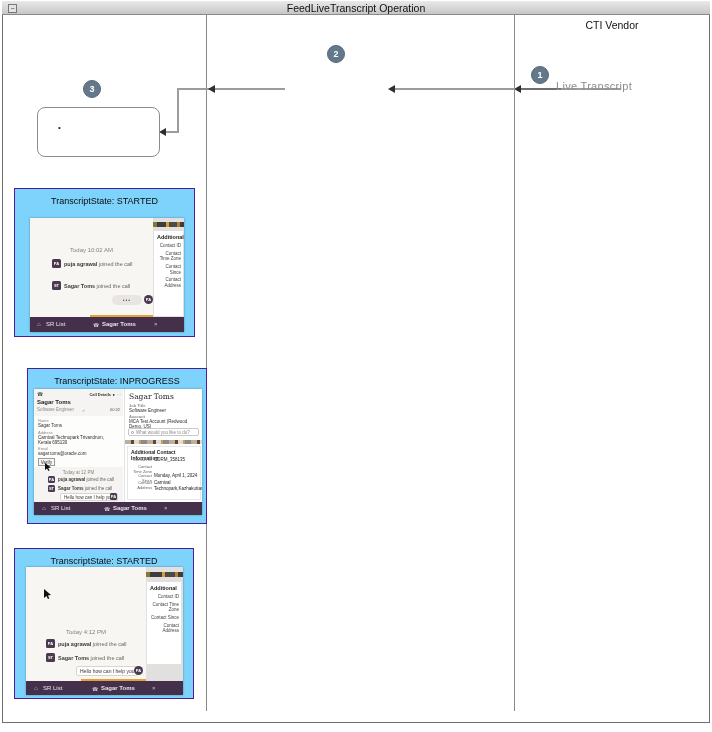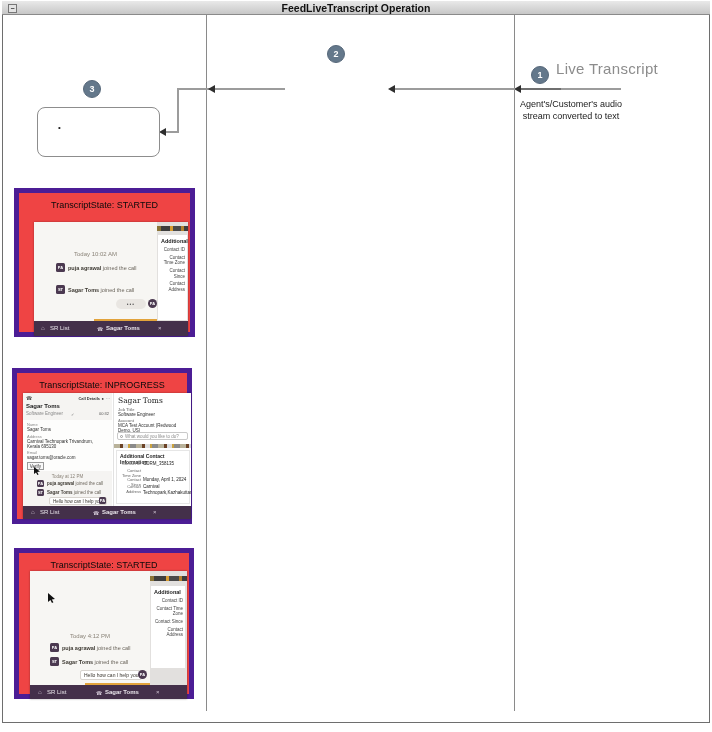--- a/index.html
+++ b/index.html
@@ -3,21 +3,21 @@
 <meta charset="utf-8">
 <style>
   * { margin:0; padding:0; box-sizing:border-box; }
   html,body { width:712px; height:732px; background:#fafafa; font-family:"Liberation Sans", sans-serif; }
   #stage { position:relative; width:712px; height:732px; background:#ffffff; overflow:hidden; }
 
   
   #pool { position:absolute; left:2px; top:1px; width:708px; height:722px; border:1px solid #6e6e6e; background:#fff; }
   #titlebar { position:absolute; left:2px; top:1px; width:708px; height:14px;
     background:linear-gradient(#e9e9e9,#c7c7c7); border-bottom:1px solid #8a8a8a;
-    text-align:center; font-size:10.5px; font-weight:bold; color:#111; line-height:14px; }
+    text-align:center; font-size:10.5px; font-weight:normal; color:#111; line-height:14px; }
   #collapse { position:absolute; left:6px; top:3px; width:9px; height:9px; background:#e3e3e3; border:1px solid #777;
     font-size:7px; line-height:7px; text-align:center; color:#333; }
   .vsep { position:absolute; top:15px; width:1px; height:696px; background:#8a8a8a; }
   .lane-label { position:absolute; text-align:center; font-size:10.5px; color:#111; }
 
   
   .step { position:absolute; width:18px; height:18px; border-radius:50%; background:#64788b; border:1px solid #57687a;
     color:#fff; font-size:9px; font-weight:bold; display:flex; align-items:center; justify-content:center; }
 
   
@@ -26,25 +26,25 @@
   .hline.dark { background:#6f6f6f; }
   .ah-left { position:absolute; width:0; height:0; border-top:4px solid transparent; border-bottom:4px solid transparent; border-right:7px solid #2e2e2e; }
 
   #fire-box { position:absolute; left:285px; top:72px; width:102px; height:34px; background:#fff3cf; border:1px solid #d9b861;
     border-radius:5px; display:flex; flex-direction:column; align-items:center; justify-content:center;
     font-size:8.5px; color:#3b3b3b; line-height:1.3; }
   #renders-box { position:absolute; left:37px; top:107px; width:123px; height:50px; background:#fff; border:1px solid #8d8d8d; border-radius:8px; }
   #renders-box .bullet { position:absolute; left:20px; top:15px; font-size:8px; color:#222; }
   #renders-box .btext { position:absolute; left:27px; top:13px; width:98px; font-size:8px; line-height:1.35; color:#222; }
 
-  #live-label { position:absolute; left:556px; top:60px; font-size:15px; color:#8c8c8c; letter-spacing:.3px; }
+  #live-label { position:absolute; left:556px; top:80px; font-size:11px; color:#8c8c8c; letter-spacing:.3px; }
   #cti-note { position:absolute; left:498px; top:99px; width:146px; text-align:center; font-size:9px; color:#1a1a1a; line-height:1.3; }
 
   
-  .thumb { position:absolute; background:#ef4444; border:5px solid #4c1d95; }
+  .thumb { position:absolute; background:#7dd3fc; border:1px solid #4c1d95; }
   .thumb-h { position:absolute; left:0; top:7px; width:100%; text-align:center; font-size:9px; color:#0a0a0a; }
   .shot { position:absolute; background:#fff; overflow:hidden; box-shadow:0 0 2px rgba(0,0,0,.35); }
   .chatbg { position:absolute; background:#f7f6f3; }
   .sidebg { position:absolute; background:#e2e0de; }
   .bstrip { position:absolute; height:5px;
     background:linear-gradient(90deg,#8a7437 0 12%,#3d3d3d 12% 42%,#d79b2f 42% 52%,#4a4a4a 52% 78%,#b5812d 78% 86%,#3d3d3d 86% 100%); }
   .card { position:absolute; background:#ffffff; }
   .card .ct { font-weight:bold; font-size:5.5px; color:#222; padding:3px 2px 1px 3px; }
   .card .cf { font-size:4.5px; color:#444; text-align:right; padding:2px 2px 0 2px; line-height:1.25; }
   .chat-date { position:absolute; text-align:center; font-size:6px; color:#8a8378; }
@@ -85,38 +85,35 @@
 <body>
 
 <div id="stage">
   <div id="pool"></div>
   <div id="titlebar">
     <div id="collapse">−</div>
     <span>FeedLiveTranscript Operation</span>
   </div>
   <div class="vsep" style="left:206px;"></div>
   <div class="vsep" style="left:514px;"></div>
+  <div class="lane-label" style="left:514px;width:196px;top:19px;">CTI Vendor</div>
 
   <div class="hline" style="left:517px;top:88px;width:104px;"></div>
   <div class="hline dark" style="left:517px;top:88px;width:44px;"></div>
   <div class="ah-left" style="left:514px;top:85px;"></div>
   <div class="hline" style="left:392px;top:88px;width:123px;"></div>
   <div class="ah-left" style="left:388px;top:85px;"></div>
   <div class="hline" style="left:178px;top:88px;width:107px;"></div>
   <div class="ah-left" style="left:208px;top:85px;"></div>
   <div class="vline" style="left:177px;top:88px;height:45px;"></div>
   <div class="hline" style="left:163px;top:131px;width:15px;"></div>
   <div class="ah-left" style="left:159px;top:128px;"></div>
 
   <div class="step" style="left:531px;top:66px;">1</div>
   <div id="live-label">Live Transcript</div>
-  <div id="cti-note">
-    <span style="display:block;">Agent's/Customer's audio</span>
-    <span style="display:block;">stream converted to text</span>
-  </div>
 
   <div class="step" style="left:327px;top:45px;">2</div>
 
   <div class="step" style="left:83px;top:80px;">3</div>
   <div id="renders-box">
     <span class="bullet">•</span>
   </div>
 
   <div class="thumb" style="left:14px;top:188px;width:181px;height:149px;">
     <div class="thumb-h">TranscriptState: STARTED</div>
@@ -146,21 +143,21 @@
       <div class="ptb" style="left:0;top:99px;width:154px;height:15px;">
         <span class="i t6" style="left:7px;top:4px;">⌂</span>
         <span class="t6" style="left:16px;top:4px;">SR List</span>
         <span class="i t5" style="left:63px;top:5px;">☎</span>
         <span class="nm t6" style="left:72px;top:4px;">Sagar Toms</span>
         <span class="i t6" style="left:124px;top:4px;">×</span>
       </div>
     </div>
   </div>
 
-  <div class="thumb" style="left:12px;top:368px;width:180px;height:156px;padding-left:8px;">
+  <div class="thumb" style="left:27px;top:368px;width:180px;height:156px;padding-left:8px;">
     <div class="thumb-h">TranscriptState: INPROGRESS</div>
     <div class="shot" style="left:6px;top:20px;width:168px;height:126px;">
 
       <div class="cd-pane" style="left:0;top:0;width:89px;height:113px;">
         <span class="i t5" style="position:absolute;left:3px;top:2px;color:#555;">☎</span>
         <span class="t4" style="position:absolute;right:12px;top:3px;color:#333;font-weight:bold;">Call Details</span>
         <span class="t4" style="position:absolute;right:8px;top:3px;color:#222;">●</span>
         <span class="t4" style="position:absolute;right:2px;top:3px;color:#777;">⋯</span>
         <span class="t6" style="position:absolute;left:3px;top:10px;font-weight:bold;color:#222;">Sagar Toms</span>
         <span class="t45" style="position:absolute;left:3px;top:18px;color:#888;">Software Engineer</span>

